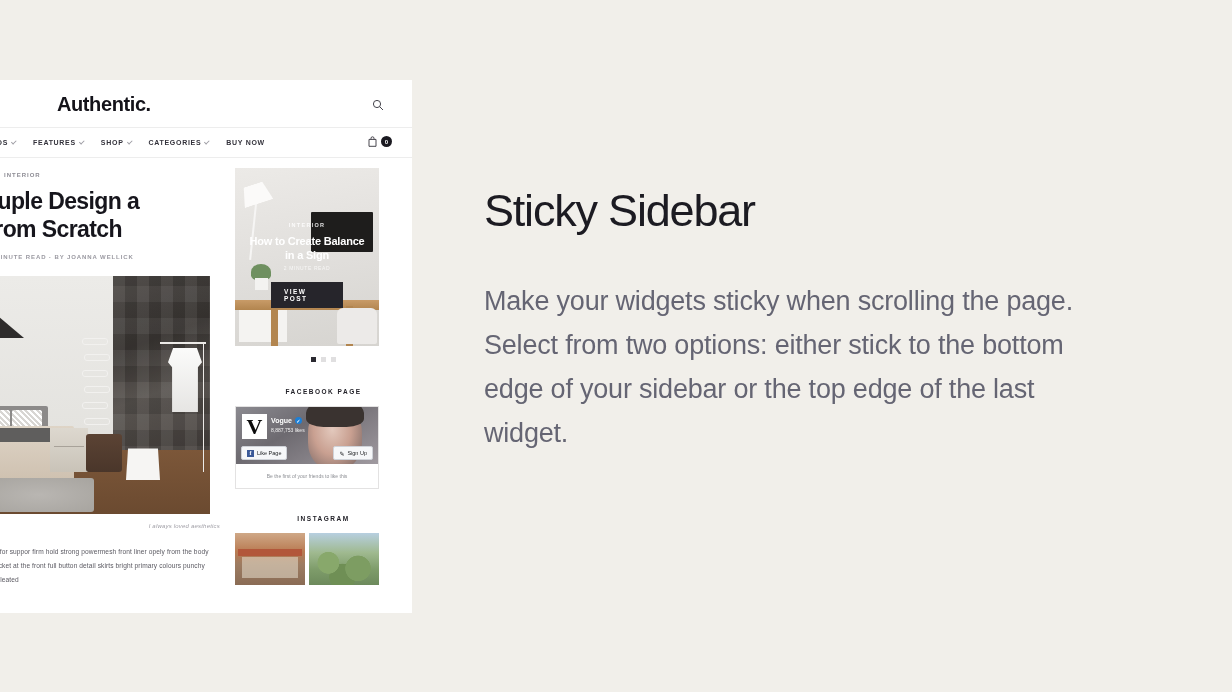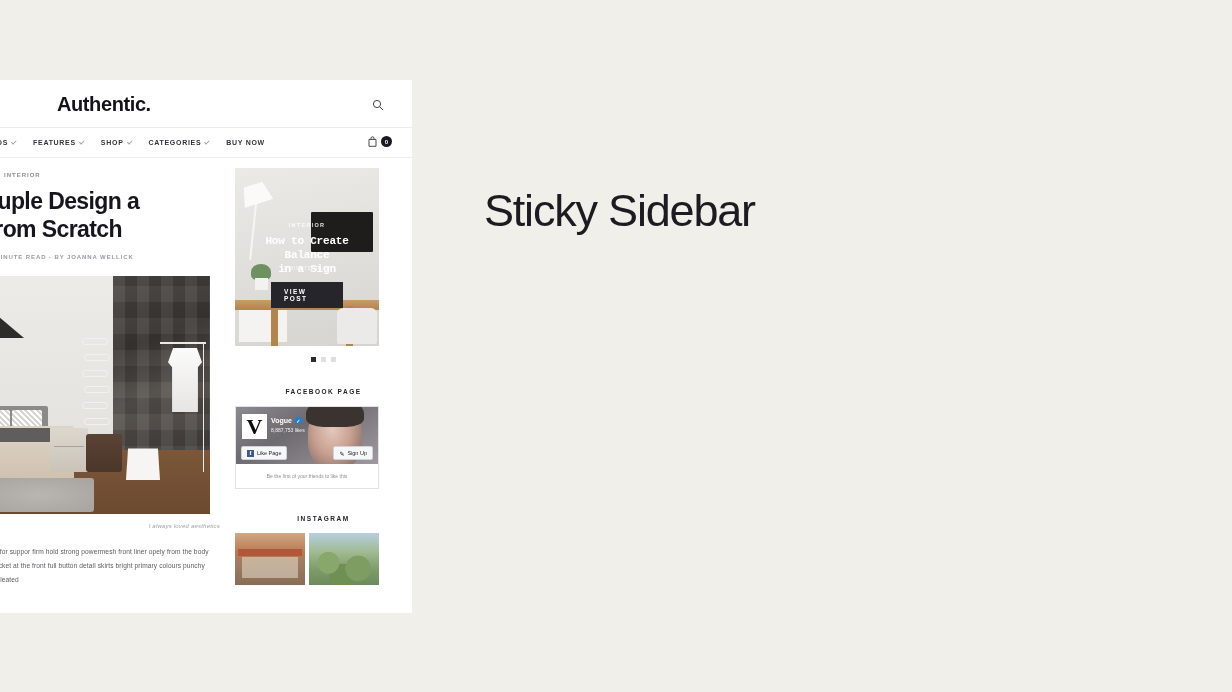--- a/index.html
+++ b/index.html
@@ -246,21 +246,20 @@
   }
   .cz-title {
     position: absolute;
     top: 66px; left: 6px; right: 6px;
     text-align: center;
     font-size: 11px;
     line-height: 1.28;
     font-weight: 700;
     color: #ffffff;
     letter-spacing: -.2px;
-    font-family: Liberation Mono, monospace;
   }
   .cz-meta {
     position: absolute;
     top: 97px; left: 0; right: 0;
     text-align: center;
     font-size: 5px;
     letter-spacing: .6px;
     color: rgba(255,255,255,.75);
   }
   .cz-btn {
@@ -551,13 +550,14 @@
         <div class="ig-cell ig-1"></div>
         <div class="ig-cell ig-2"></div>
       </div>
 
     </div>
   </div>
 </div>
 
 <div class="right-panel">
   <h1 class="right-title">Sticky Sidebar</h1>
+  <p class="right-desc">Make your widgets sticky when scrolling the page. Select from two options: either stick to the bottom edge of your sidebar or the top edge of the last widget.</p>
 </div>
 
 </body></html>

